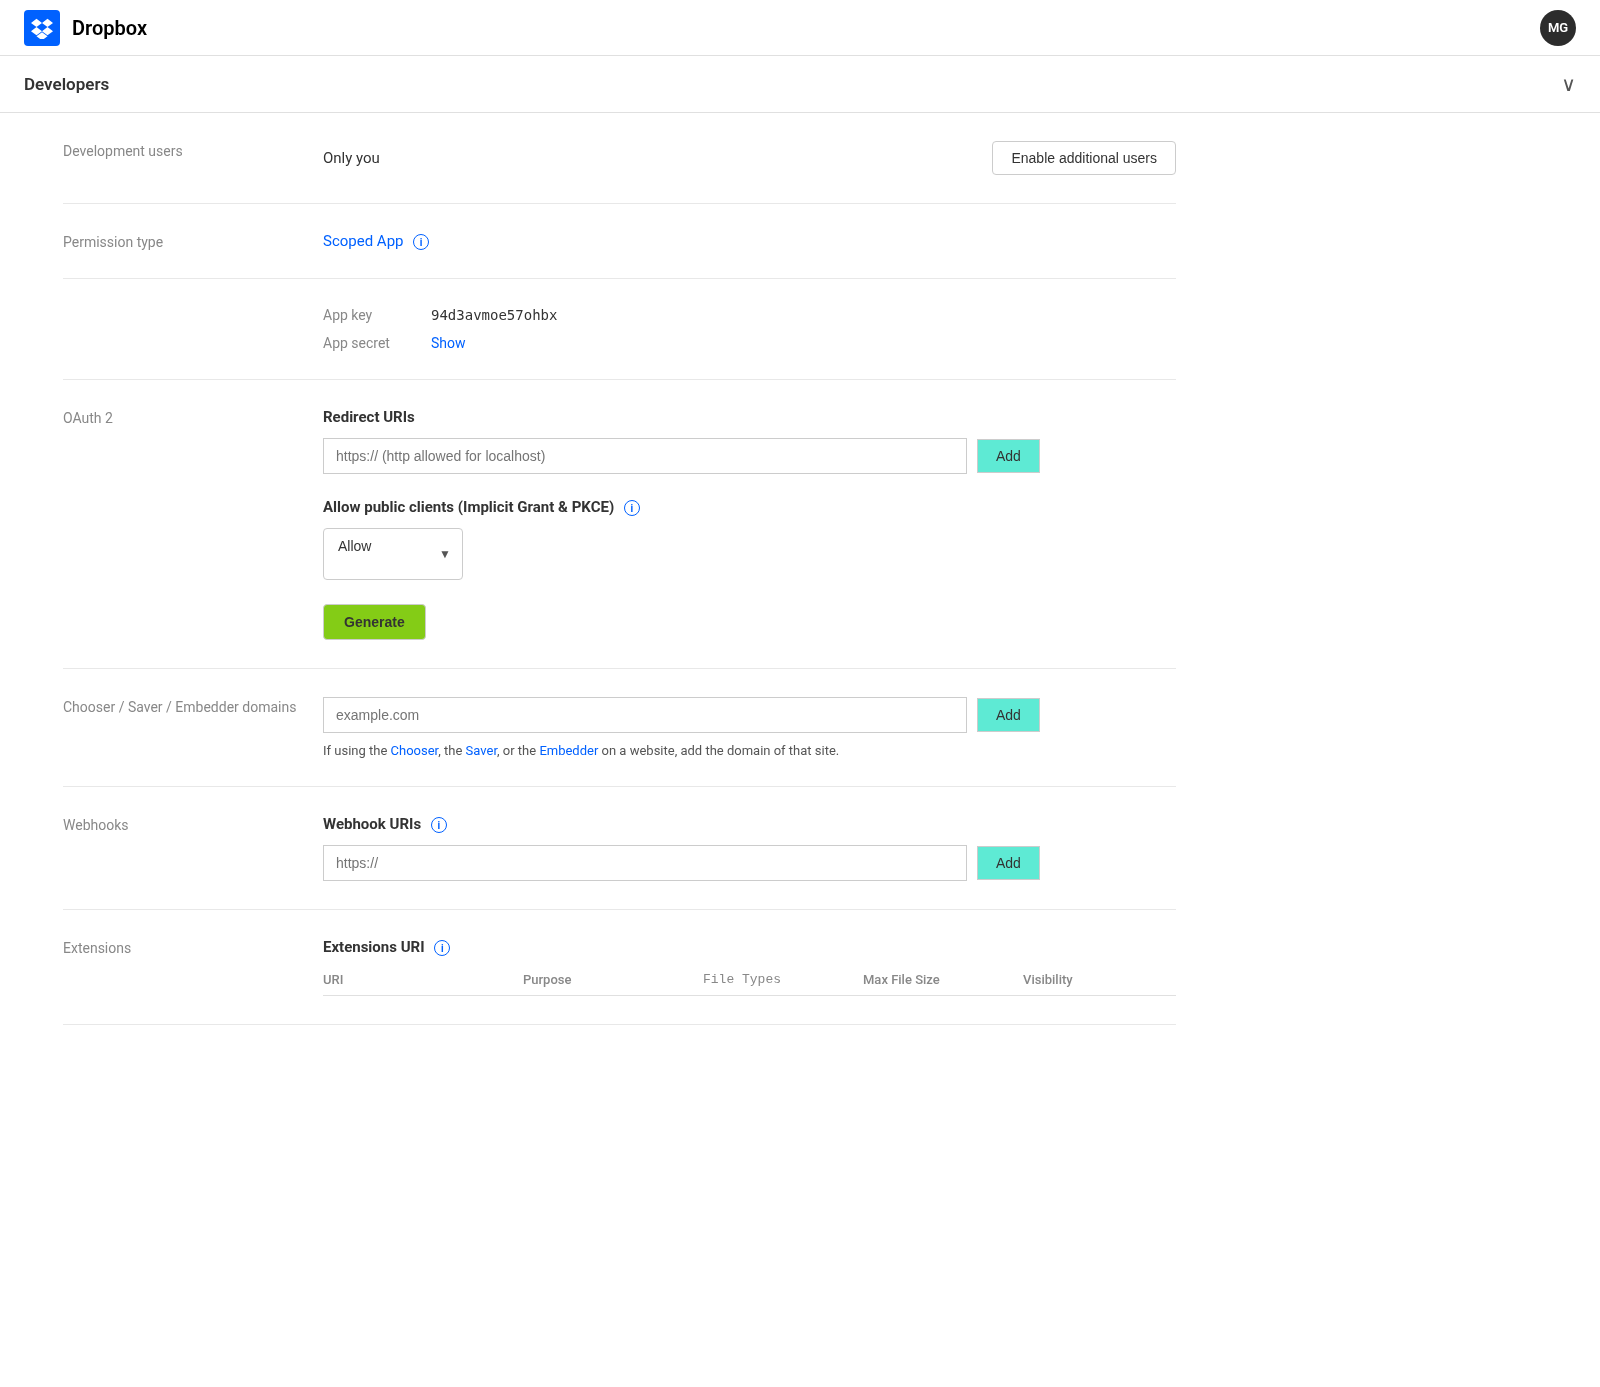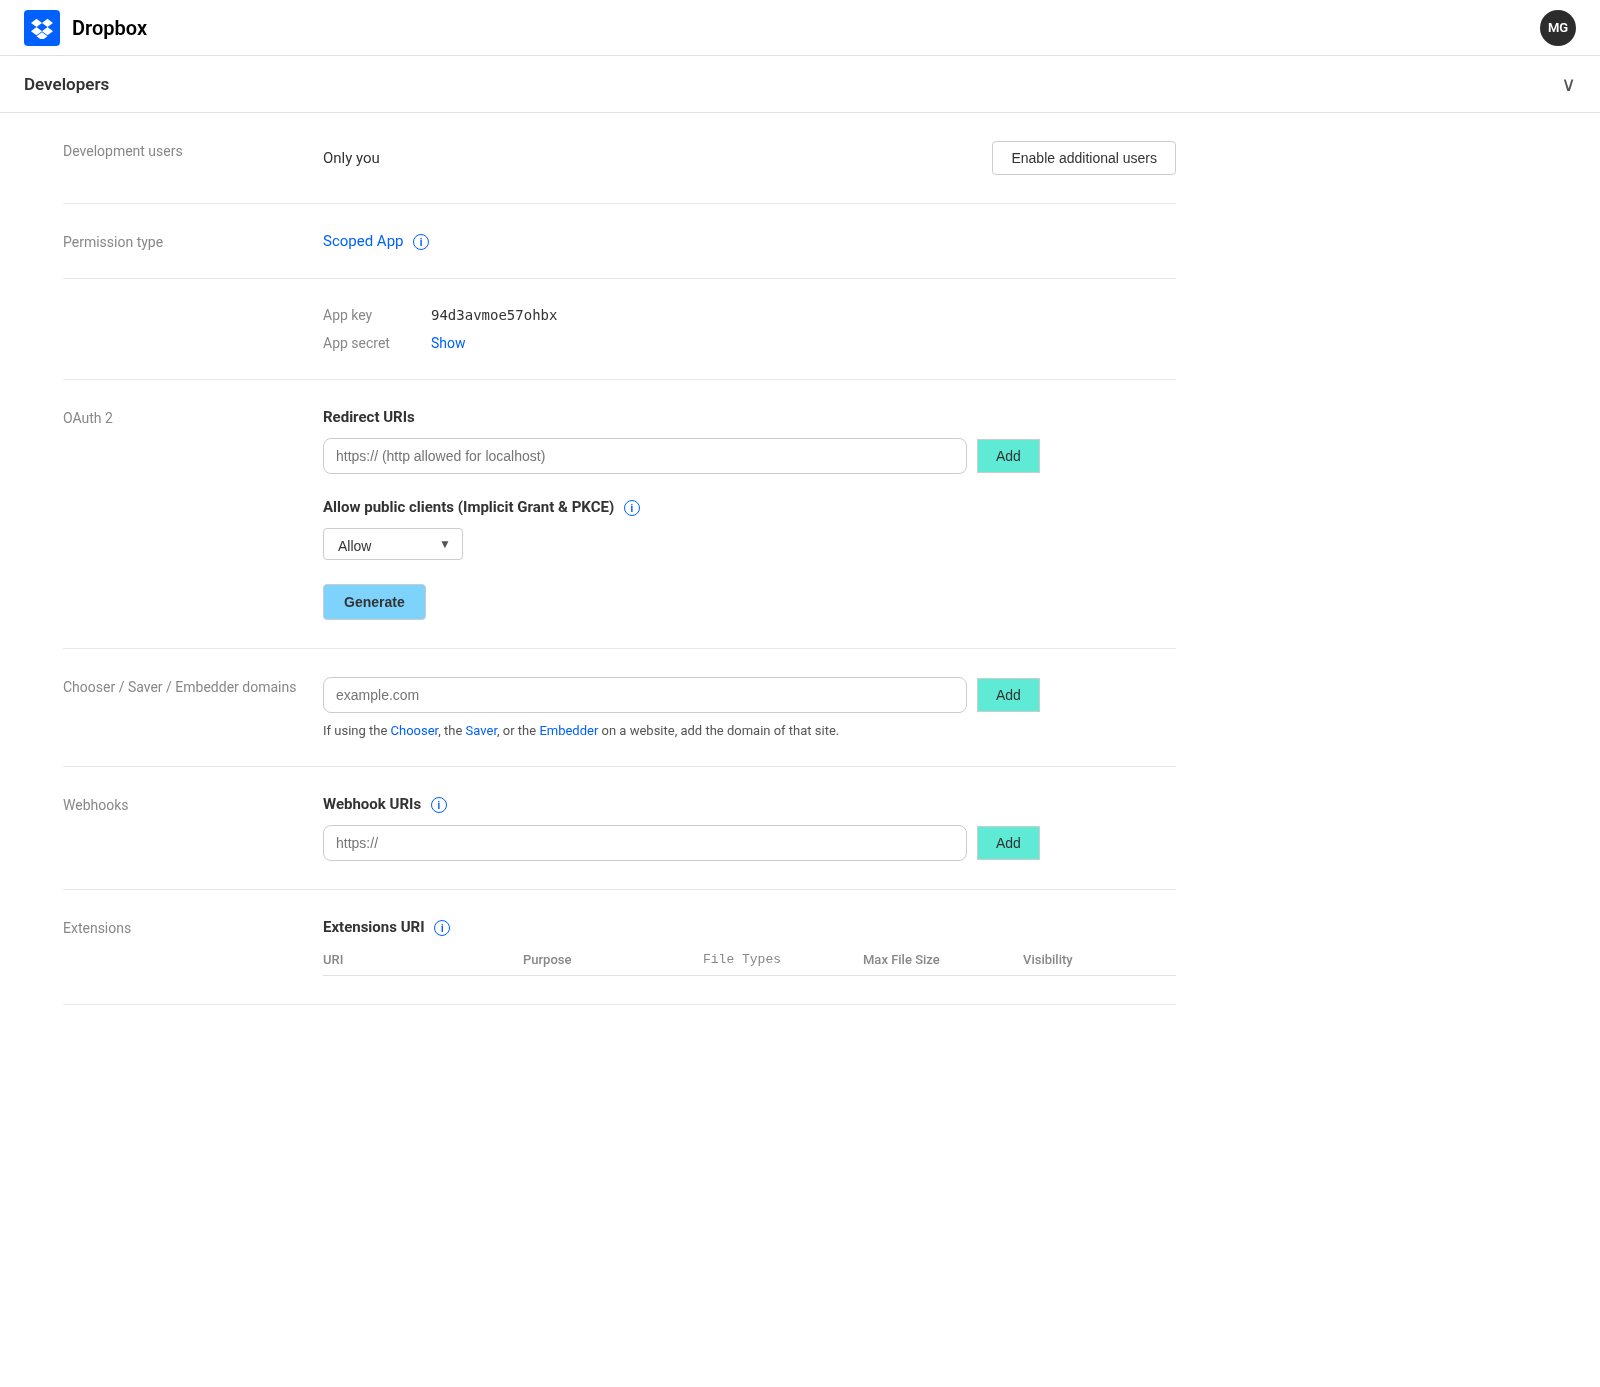--- a/index.html
+++ b/index.html
@@ -172,21 +172,21 @@
       margin-bottom: 12px;
     }
     .input-row {
       display: flex;
       gap: 10px;
       align-items: center;
     }
     .text-input {
       flex: 1;
       border: 1px solid #ccc;
-      border-radius: 8px;
+      border-radius: 0;
       padding: 9px 12px;
       font-size: 14px;
       color: #999;
       outline: none;
       max-width: 644px;
     }
     .add-btn {
       border: 1px solid #ccc;
       background: #5eead4;
       padding: 8px 18px;
@@ -199,42 +199,42 @@
     
     .allow-select-wrap {
       position: relative;
       display: inline-block;
     }
     .allow-select {
       appearance: none;
       -webkit-appearance: none;
       border: 1px solid #ccc;
       border-radius: 4px;
-      padding: 9px 36px 5px 14px;
+      padding: 9px 36px 25px 14px;
       font-size: 14px;
       color: #333;
       background: #fff;
       cursor: pointer;
       outline: none;
       min-width: 140px;
     }
     .select-arrow {
       position: absolute;
       right: 12px;
       top: 50%;
       transform: translateY(-50%);
       pointer-events: none;
       color: #555;
       font-size: 12px;
     }
 
     
     .generate-btn {
       border: 1px solid #ccc;
-      background: #7dd3fc;
+      background: #84cc16;
       padding: 9px 20px;
       border-radius: 4px;
       cursor: pointer;
       font-size: 14px;
       font-weight: 600;
       color: #333;
     }
 
     
     .chooser-desc {

